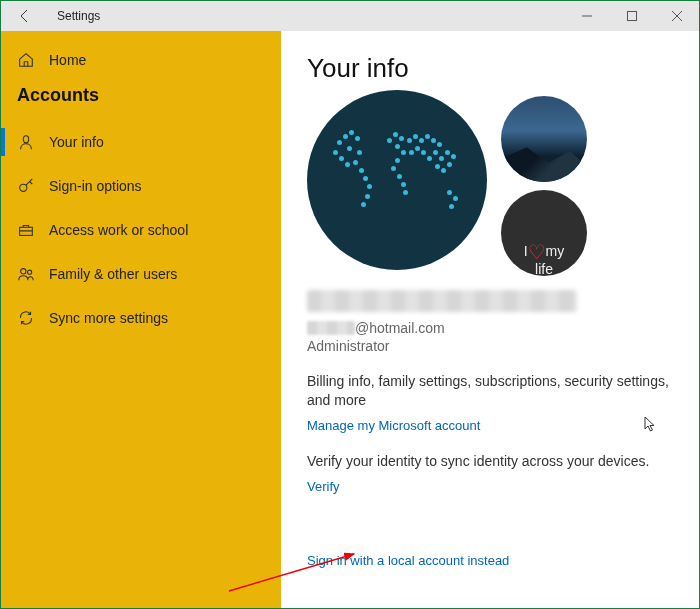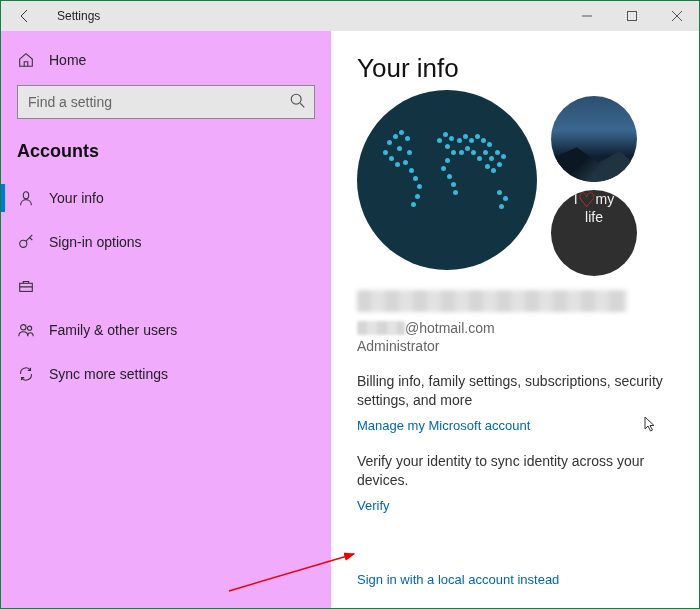--- a/index.html
+++ b/index.html
@@ -7,21 +7,21 @@
 
   .window { width: 700px; height: 609px; display: flex; flex-direction: column; border: 1px solid #15803d; }
   .titlebar { height: 30px; display: flex; align-items: center; background: #e6e6e6; }
   .back-btn { width: 48px; height: 30px; display: flex; align-items: center; justify-content: center; color: #333; }
   .title { font-size: 12px; color: #222; margin-left: 8px; flex: 1; }
   .win-controls { display: flex; }
   .win-btn { width: 45px; height: 30px; display: flex; align-items: center; justify-content: center; color: #555; font-size: 11px; }
   .win-btn svg { stroke: #555; }
 
   .body { flex: 1; display: flex; overflow: hidden; }
-  .sidebar { width: 330px; background: #f0abfc; padding: 10px 0 0 0; }
+  .sidebar { width: 280px; background: #eab308; padding: 10px 0 0 0; }
 
   .home-row { display: flex; align-items: center; padding: 10px 16px; font-size: 14px; color: #222; gap: 14px; }
   .search-wrap { margin: 6px 16px 16px 16px; }
   .search { width: 100%; height: 34px; border: 1px solid #888; background: #e6e6e6; font-size: 14px; padding: 0 34px 0 10px; color: #555; }
   .search::placeholder { color: #666; }
   .search-icon-pos { position: relative; }
   .search-icon { position: absolute; right: 8px; top: 7px; color: #555; }
 
   .section-head { font-weight: 600; font-size: 18px; padding: 6px 16px 14px 16px; color: #111; }
 
@@ -31,21 +31,21 @@
 
   .content { flex: 1; padding: 22px 26px 0 26px; overflow: hidden; background: #fff; }
   .h1 { font-size: 26px; font-weight: 400; color: #111; margin-bottom: 12px; }
 
   .avatar-row { display: flex; align-items: flex-start; gap: 10px; }
   .avatar-main { width: 180px; height: 180px; border-radius: 50%; background: #113342; position: relative; overflow: hidden; margin-top: -6px; }
   .avatar-side { display: flex; flex-direction: column; gap: 8px; margin-left: 4px; }
   .avatar-small { width: 86px; height: 86px; border-radius: 50%; overflow: hidden; }
   .mountain { background: linear-gradient(180deg, #2d4f70 0%, #3b6790 40%, #0e2030 70%); position: relative; }
   .mountain::after { content:""; position:absolute; bottom:0; left:0; right:0; height:45%; background: linear-gradient(135deg, #0b1722 40%, #203340 60%); clip-path: polygon(0 100%, 0 40%, 30% 10%, 55% 50%, 80% 20%, 100% 60%, 100% 100%); }
-  .chalk { background: #2f2f2f; display: flex; align-items: flex-start; justify-content: center; color: #eee; font-family: "Segoe Script", cursive; font-size: 14px; text-align: center; line-height: 1; }
+  .chalk { background: #2f2f2f; display: flex; align-items: flex-end; justify-content: center; color: #eee; font-family: "Segoe Script", cursive; font-size: 14px; text-align: center; line-height: 1; }
   .chalk span.heart { color: #e43333; font-size: 20px; vertical-align: middle; }
 
   
   .dots { position:absolute; inset:0; }
   .dots span { position:absolute; width:5px; height:5px; background:#39b6d8; border-radius:50%; }
 
   .blurred-name { margin-top: 14px; width: 270px; height: 22px;
     background: repeating-linear-gradient(90deg, #d6d6d6 0 14px, #e2e2e2 14px 28px);
     filter: blur(2px); border-radius: 2px; }
 
@@ -102,29 +102,20 @@
       <div class="home-row">
         <span class="nav-icon">
           <svg width="18" height="18" viewBox="0 0 20 20" fill="none" stroke="#333" stroke-width="1.2">
               <path d="M3 9 L10 3 L17 9 V17 H3 Z"></path>
               <path d="M8 17 V12 H12 V17"></path>
             </svg>
         </span>
         <span>Home</span>
       </div>
 
-      <div class="search-wrap search-icon-pos">
-        <input class="search" placeholder="Find a setting" style="">
-        <span class="search-icon">
-          <svg width="18" height="18" viewBox="0 0 20 20" fill="none" stroke="#555" stroke-width="1.3">
-              <circle cx="8" cy="8" r="5.5"></circle>
-              <line x1="12.5" y1="12.5" x2="17" y2="17"></line>
-            </svg>
-        </span>
-      </div>
 
       <div class="section-head">Accounts</div>
 
       <div class="nav-item active">
         <span class="nav-icon">
           <svg width="18" height="18" viewBox="0 0 20 20" fill="none" stroke="#333" stroke-width="1.2">
               <path d="M10 3 C8 3 7 5 7 7 C7 9 8 11 10 11 C12 11 13 9 13 7 C13 5 12 3 10 3 Z"></path>
               <path d="M4 18 C4 14 7 12 10 12 C13 12 16 14 16 18"></path>
             </svg>
         </span>
@@ -142,20 +133,21 @@
         <span>Sign-in options</span>
       </div>
 
       <div class="nav-item">
         <span class="nav-icon">
           <svg width="18" height="18" viewBox="0 0 20 20" fill="none" stroke="#333" stroke-width="1.2">
               <rect x="3" y="7" width="14" height="9"></rect>
               <path d="M7 7 V5 H13 V7 M3 11 H17"></path>
             </svg>
         </span>
+        <span>Access work or school</span>
       </div>
 
       <div class="nav-item">
         <span class="nav-icon">
           <svg width="18" height="18" viewBox="0 0 20 20" fill="none" stroke="#333" stroke-width="1.2">
               <circle cx="7" cy="7" r="3"></circle>
               <circle cx="14" cy="8" r="2.3"></circle>
               <path d="M2 17 C2 13 5 12 7 12 C9 12 12 13 12 17 M12 17 C12 14 13 13 14.5 13 C16 13 18 14 18 17"></path>
             </svg>
         </span>

